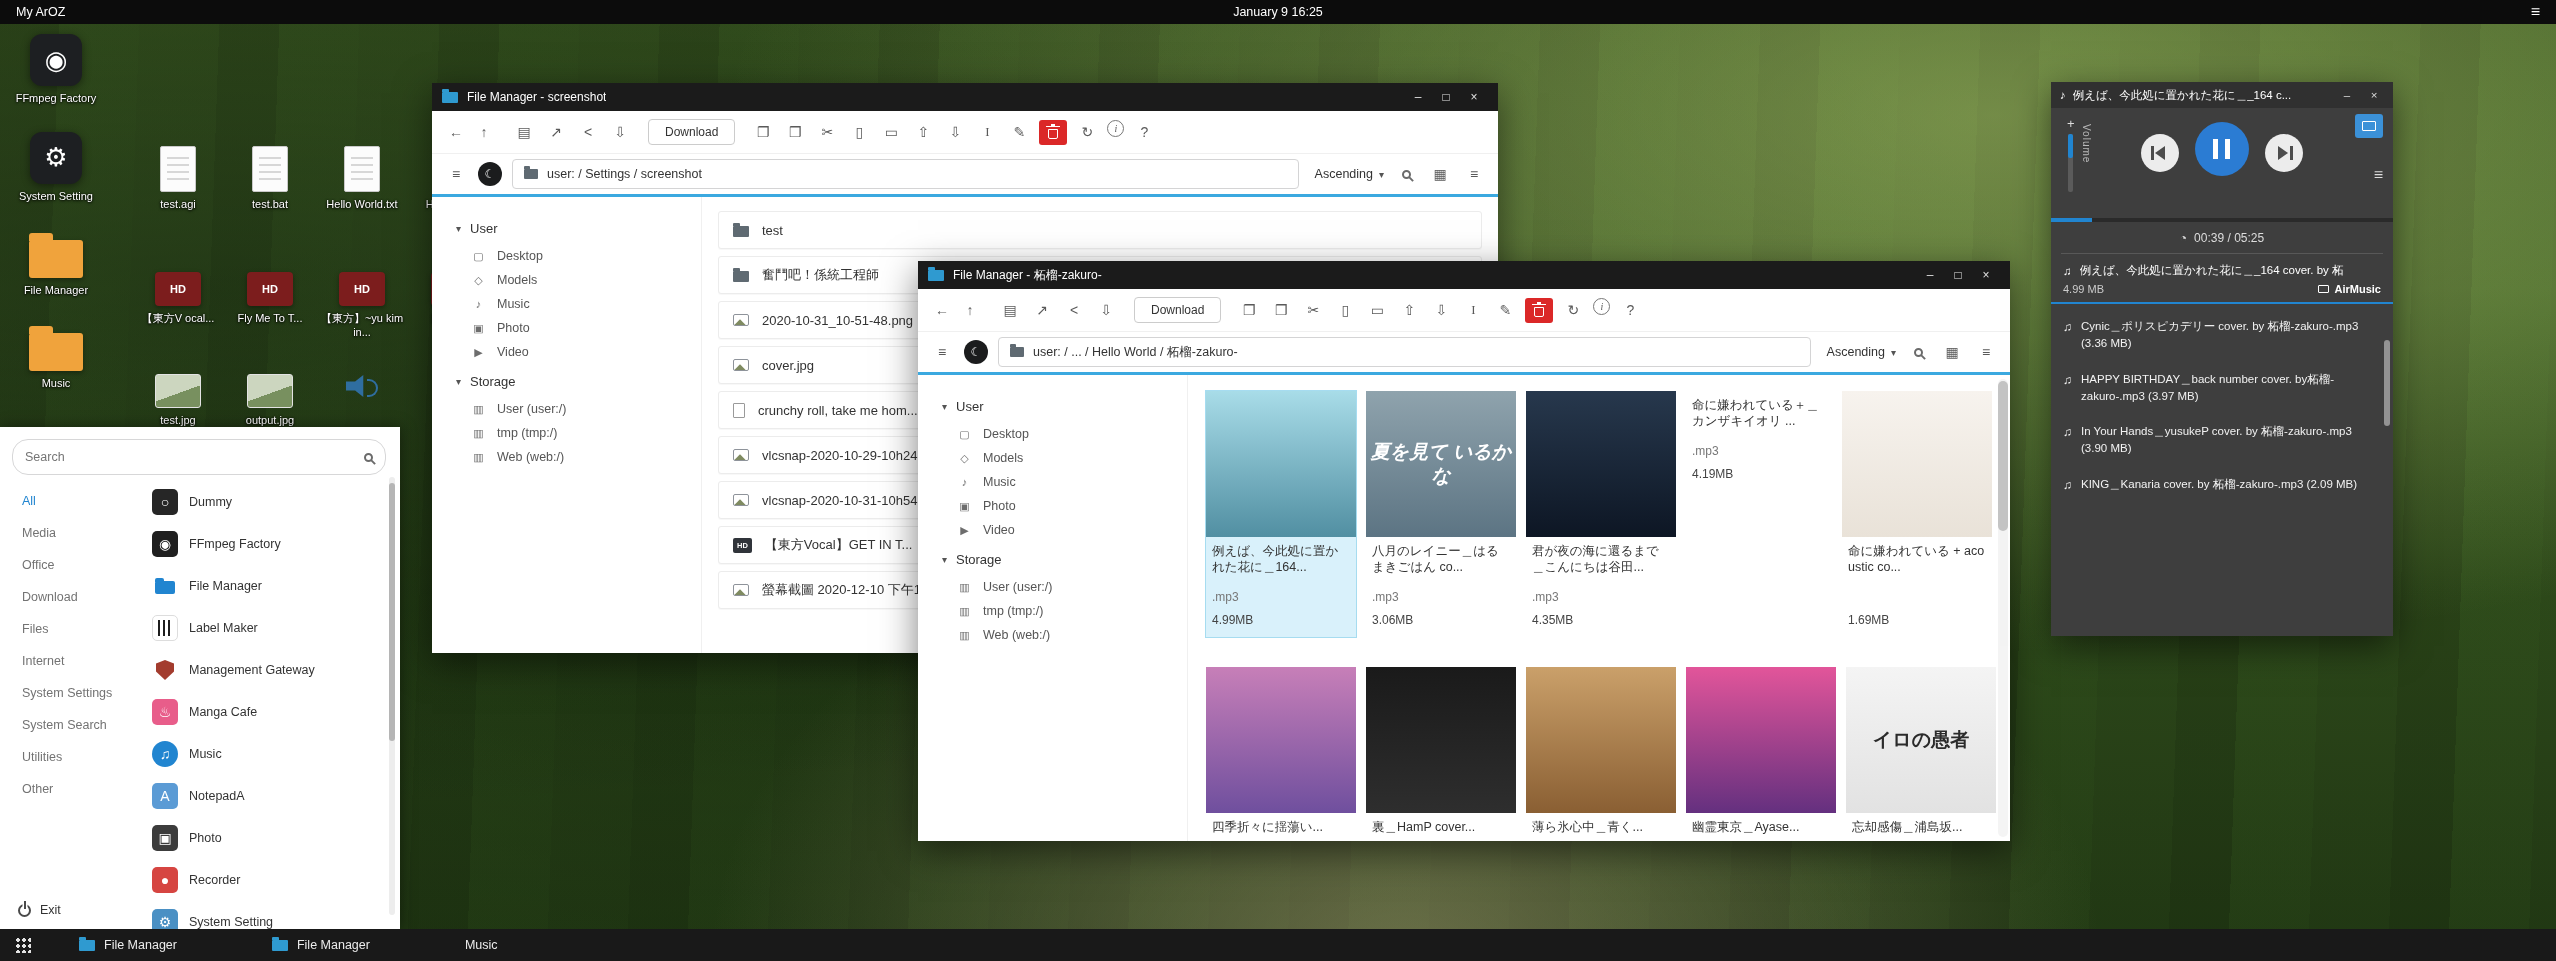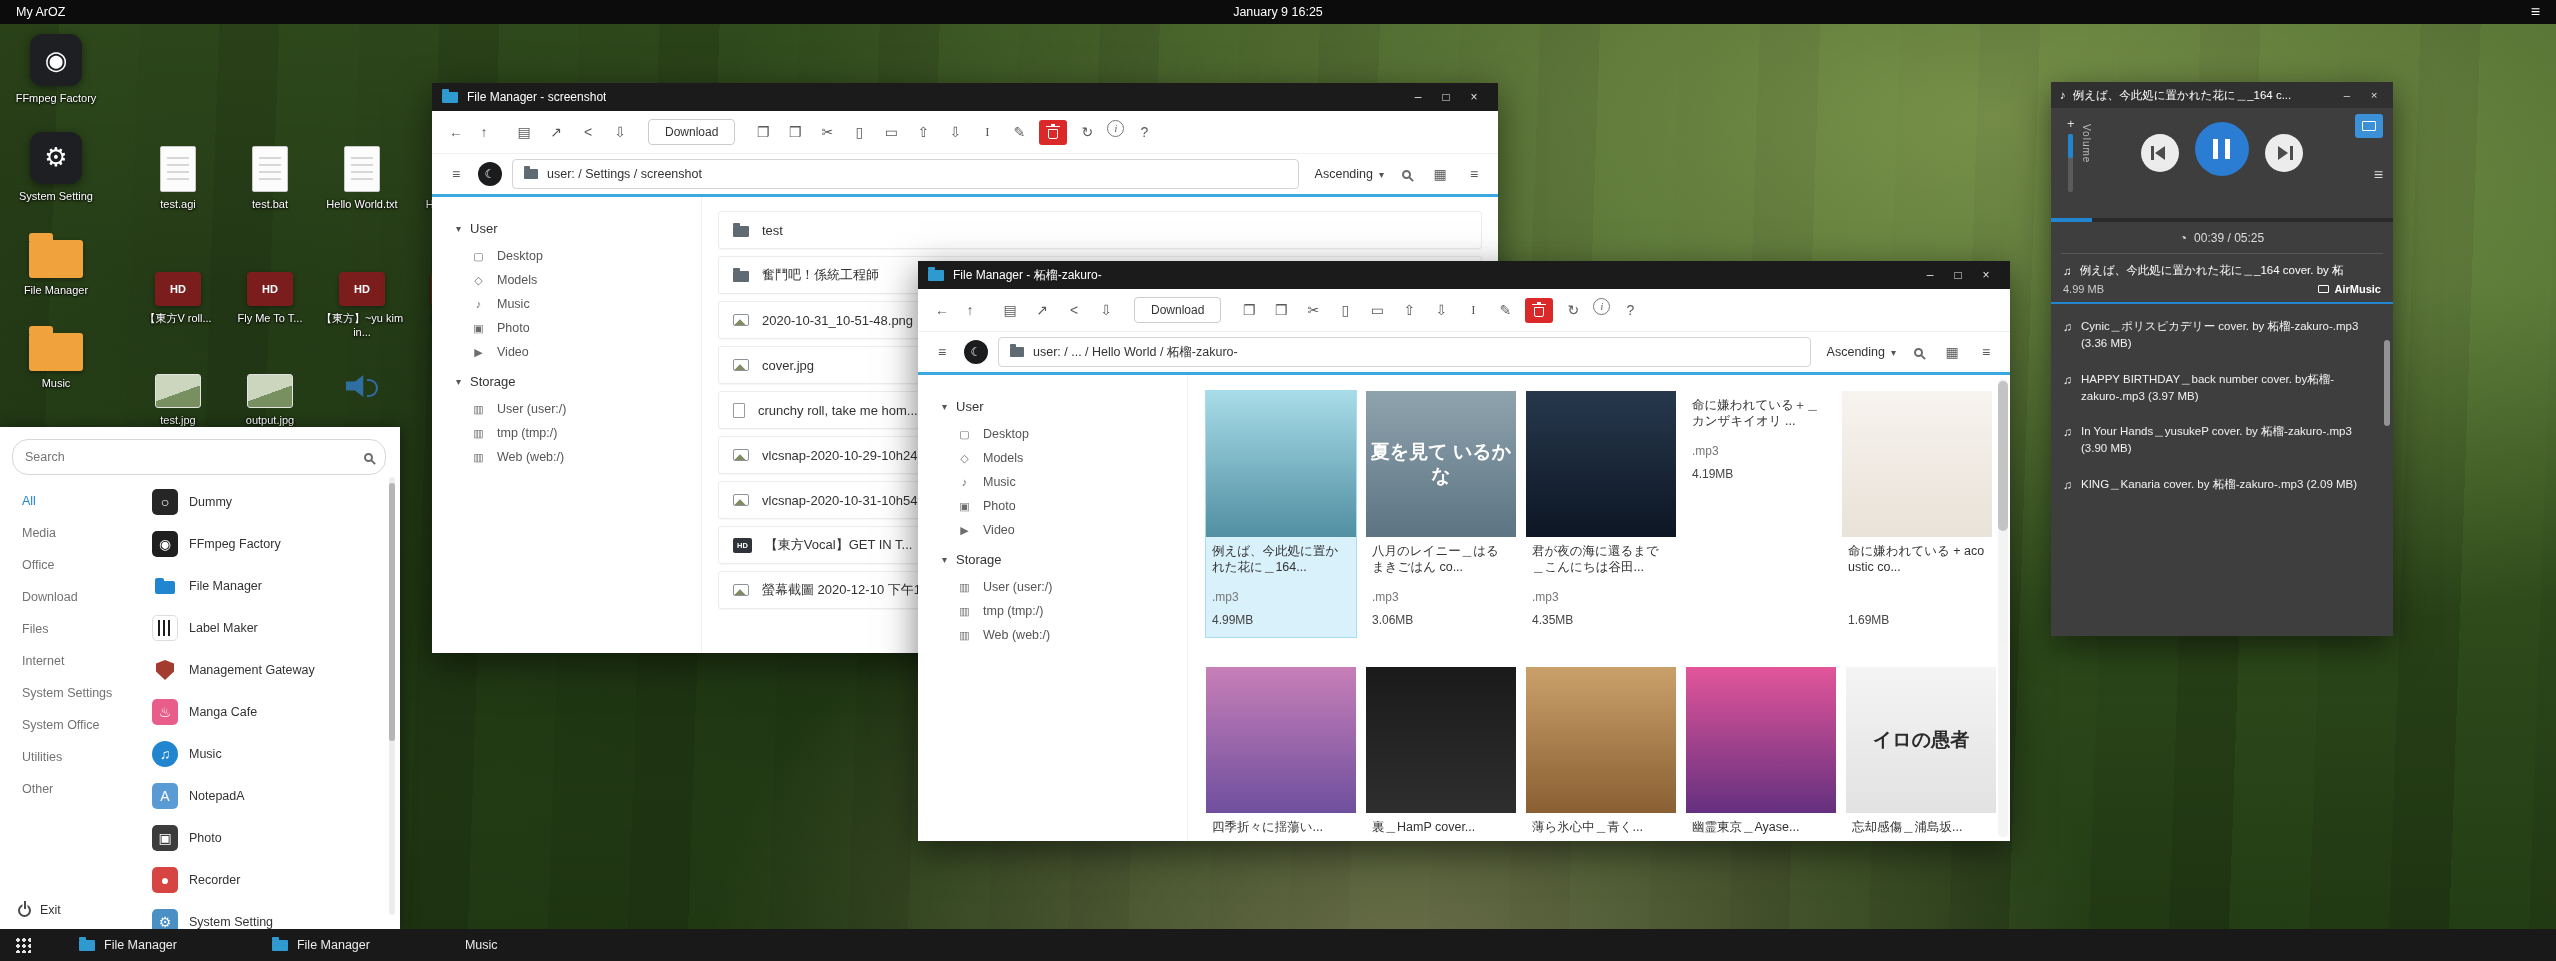--- a/index.html
+++ b/index.html
@@ -234,21 +234,21 @@
           <i style="font-style:normal"></i>
         </span>
       <span class="dk-label">Hello Wor...</span>
     </div>
     </div>
   <div class="dk-group dk-row dk-videos">
       <div class="dk-item">
       <span class="dk-ic video">
           <i style="font-style:normal">HD</i>
         </span>
-      <span class="dk-label">【東方V roll...</span>
+      <span class="dk-label">【東方V ocal...</span>
     </div>
       <div class="dk-item">
       <span class="dk-ic video">
           <i style="font-style:normal">HD</i>
         </span>
       <span class="dk-label">Fly Me To T...</span>
     </div>
       <div class="dk-item">
       <span class="dk-ic video">
           <i style="font-style:normal">HD</i>
@@ -295,21 +295,21 @@
       <span class="lens"></span>
     </div>
     <div class="cats">
         <div class="cat active">All</div>
         <div class="cat">Media</div>
         <div class="cat">Office</div>
         <div class="cat">Download</div>
         <div class="cat">Files</div>
         <div class="cat">Internet</div>
         <div class="cat">System Settings</div>
-        <div class="cat">System Office</div>
+        <div class="cat">System Search</div>
         <div class="cat">Utilities</div>
         <div class="cat">Other</div>
       </div>
     <div class="apps">
         <div class="app">
         <span class="app-ic plain" style="background: rgb(38, 38, 38);">
             <i style="font-style:normal">○</i>
           </span>
         <span>Dummy</span>
       </div>
@@ -703,21 +703,21 @@
         <div class="tiles">
             <div class="tile sel">
             <div class="art" style="background: linear-gradient(rgb(168, 220, 232), rgb(81, 143, 162));">
               <span class="art-text"></span>
             </div>
             <div class="t-name">例えば、今此処に置かれた花に＿164...</div>
             <div class="t-ext">.mp3</div>
             <div class="t-size">4.99MB</div>
           </div>
             <div class="tile">
-            <div class="art" style="background: linear-gradient(rgb(143, 163, 173), rgb(92, 116, 131));">
+            <div class="art" style="background: linear-gradient(rgb(143, 163, 173), rgb(92, 116, 131)); font-style: italic;">
               <span class="art-text">夏を見て いるかな</span>
             </div>
             <div class="t-name">八月のレイニー＿はるまきごはん co...</div>
             <div class="t-ext">.mp3</div>
             <div class="t-size">3.06MB</div>
           </div>
             <div class="tile">
             <div class="art" style="background: linear-gradient(rgb(39, 56, 77), rgb(13, 22, 36));">
               <span class="art-text"></span>
             </div>

